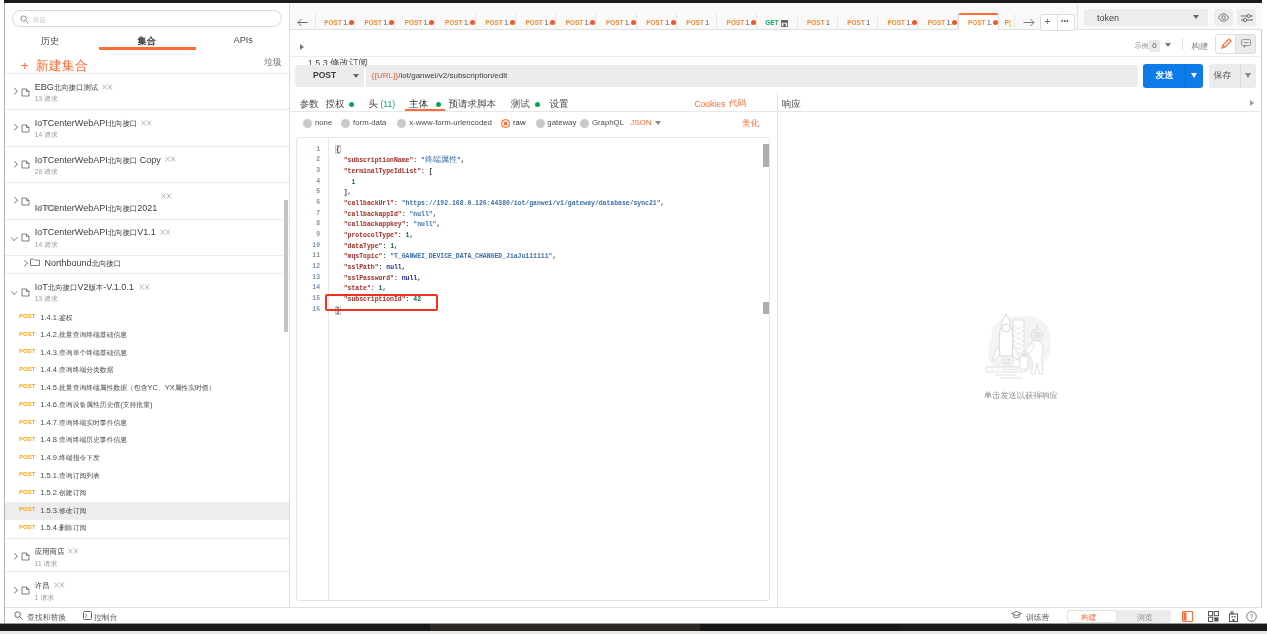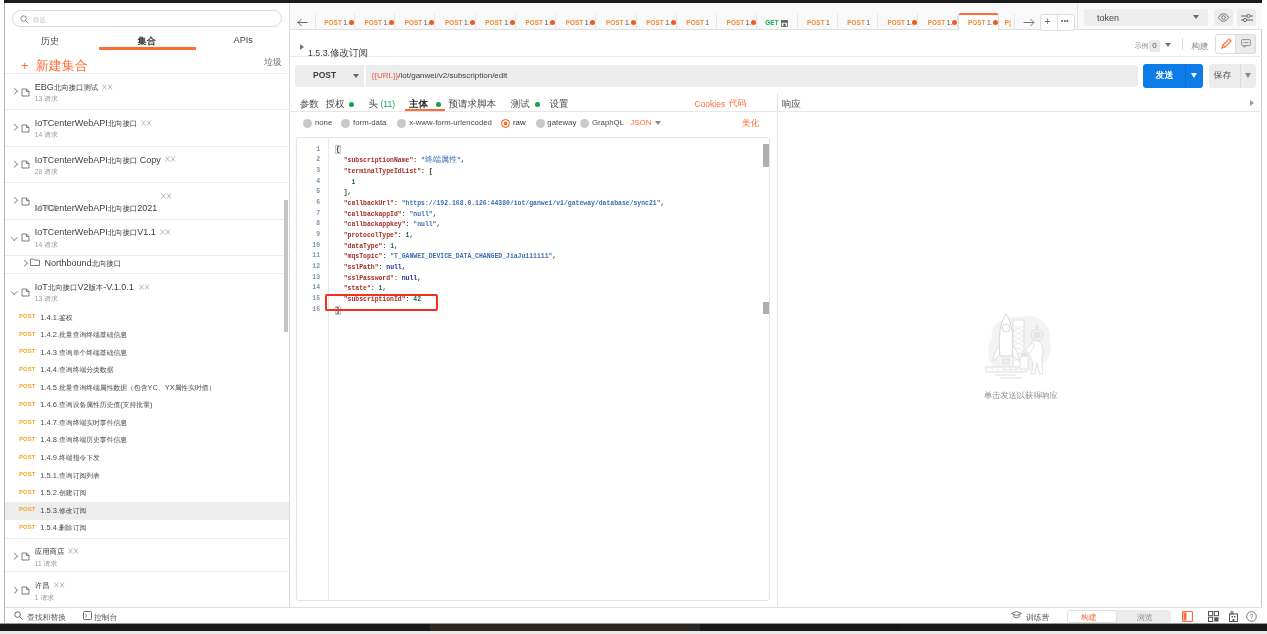--- a/index.html
+++ b/index.html
@@ -252,21 +252,21 @@
   </svg>
 <div class="abs" style="left:1237px;top:8.8px;width:19px;height:17px;background:#ededed;border-radius:3px;"></div>
 <svg class="abs" style="left:1241px;top:13px;" width="12" height="10" viewBox="0 0 12 10">
 <line x1="0" y1="3" x2="12" y2="3" stroke="#666" stroke-width="1"></line>
 <line x1="0" y1="7" x2="12" y2="7" stroke="#666" stroke-width="1"></line>
 <circle cx="7.5" cy="3" r="1.6" fill="#ededed" stroke="#666" stroke-width="1"></circle>
 <circle cx="4" cy="7" r="1.6" fill="#ededed" stroke="#666" stroke-width="1"></circle>
   </svg>
 <div class="abs" style="left:290px;top:56px;width:972px;height:1px;background:#ececec;"></div>
 <div class="abs" style="left:299.7px;top:43.5px;width:0;height:0;border-top:3.5px solid transparent;border-bottom:3.5px solid transparent;border-left:4.5px solid #777;"></div>
-<div class="abs" style="left:308px;top:47px;font-size:8.8px;color:#3d3d3d;">1.5.3.<b class="c95">修改订阅</b></div>
+<div class="abs" style="left:308px;top:57px;font-size:8.8px;color:#3d3d3d;">1.5.3.<b class="c95">修改订阅</b></div>
 <style>b.c95{font-size:9.5px;}</style>
 <div class="abs" style="left:1134.5px;top:41px;font-size:7px;color:#8a8a8a;">示例</div>
 <div class="abs" style="left:1149px;top:39.5px;width:11px;height:12px;background:#e8e8e8;border-radius:2px;font-size:8px;color:#555;text-align:center;line-height:12px;">0</div>
 <div class="abs" style="left:1164.6px;top:43px;width:0;height:0;border-left:3.5px solid transparent;border-right:3.5px solid transparent;border-top:4.5px solid #777;"></div>
 <div class="abs" style="left:1182px;top:38px;width:1px;height:12px;background:#ddd;"></div>
 <div class="abs" style="left:1191.6px;top:40.5px;font-size:8.5px;color:#8a8a8a;">构建</div>
 <div class="abs" style="left:1215px;top:34px;width:41px;height:19.5px;border:1px solid #ddd;border-radius:3px;background:#fff;"></div>
 <div class="abs" style="left:1235px;top:34px;width:21px;height:19.5px;background:#ebebeb;border:1px solid #ddd;border-radius:0 3px 3px 0;"></div>
 <svg class="abs" style="left:1221px;top:38px;" width="11" height="11" viewBox="0 0 11 11">
 <path d="M1 10 L2 7 L8 1 L10 3 L4 9 Z" fill="none" stroke="#ff6c37" stroke-width="1.2"></path>
@@ -289,21 +289,21 @@
 <div class="abs" style="left:1208.7px;top:63.5px;width:47.5px;height:24px;background:#ececec;border-radius:3px;"></div>
 <div class="abs" style="left:1213.6px;top:69.5px;font-size:8.8px;color:#555;">保存</div>
 <div class="abs" style="left:1240px;top:63.5px;width:1px;height:24px;background:#dcdcdc;"></div>
 <div class="abs" style="left:1245px;top:73.3px;width:0;height:0;border-left:3.8px solid transparent;border-right:3.8px solid transparent;border-top:5px solid #888;"></div>
 <div class="abs" style="left:290px;top:111px;width:972px;height:1px;background:#e7e7e7;"></div>
 <div class="abs tx" style="left:299.7px;top:98px;font-size:9.5px;">参数</div>
 <div class="abs tx" style="left:325.6px;top:98px;font-size:9.5px;">授权</div>
 <div class="abs" style="left:349px;top:101.5px;width:5px;height:5px;border-radius:50%;background:#0ca54a;"></div>
 <div class="abs tx" style="left:368.6px;top:98px;font-size:9.5px;">头</div>
 <div class="abs" style="left:380.5px;top:98.5px;font-size:8.5px;color:#12a45f;">(11)</div>
-<div class="abs" style="left:409px;top:98px;font-size:9.5px;color:#2b2b2b;font-weight:bold;">主体</div>
+<div class="abs" style="left:409px;top:98px;font-size:9.5px;color:#2b2b2b;font-weight:normal;">主体</div>
 <div class="abs" style="left:436px;top:101.5px;width:5px;height:5px;border-radius:50%;background:#0ca54a;"></div>
 <div class="abs" style="left:404.9px;top:108.5px;width:40.4px;height:2.5px;background:#ff6c37;"></div>
 <div class="abs tx" style="left:448.6px;top:98px;font-size:9.5px;">预请求脚本</div>
 <div class="abs tx" style="left:510.7px;top:98px;font-size:9.5px;">测试</div>
 <div class="abs" style="left:534.5px;top:101.5px;width:5px;height:5px;border-radius:50%;background:#0ca54a;"></div>
 <div class="abs tx" style="left:549.5px;top:98px;font-size:9.5px;">设置</div>
 <div class="abs or" style="left:694.5px;top:98.5px;font-size:8.5px;">Cookies</div>
 <div class="abs or" style="left:728.8px;top:98px;font-size:8.8px;">代码</div>
 <div class="abs" style="left:302.5px;top:118.5px;width:9px;height:9px;border-radius:50%;background:#c9c9c9;"></div>
 <div class="abs tx" style="left:314.9px;top:118px;font-size:7.8px;">none</div>

